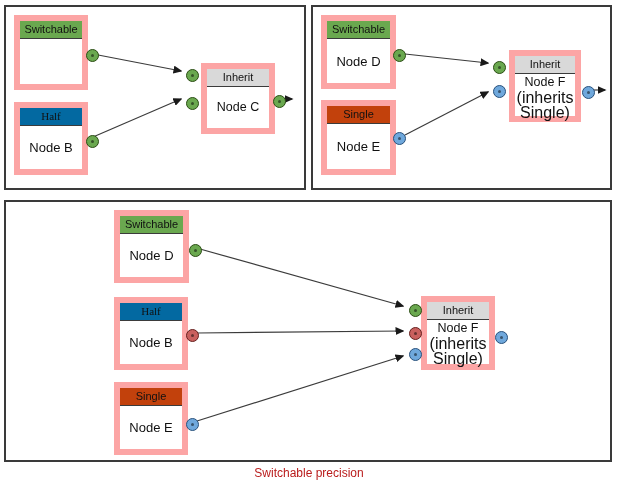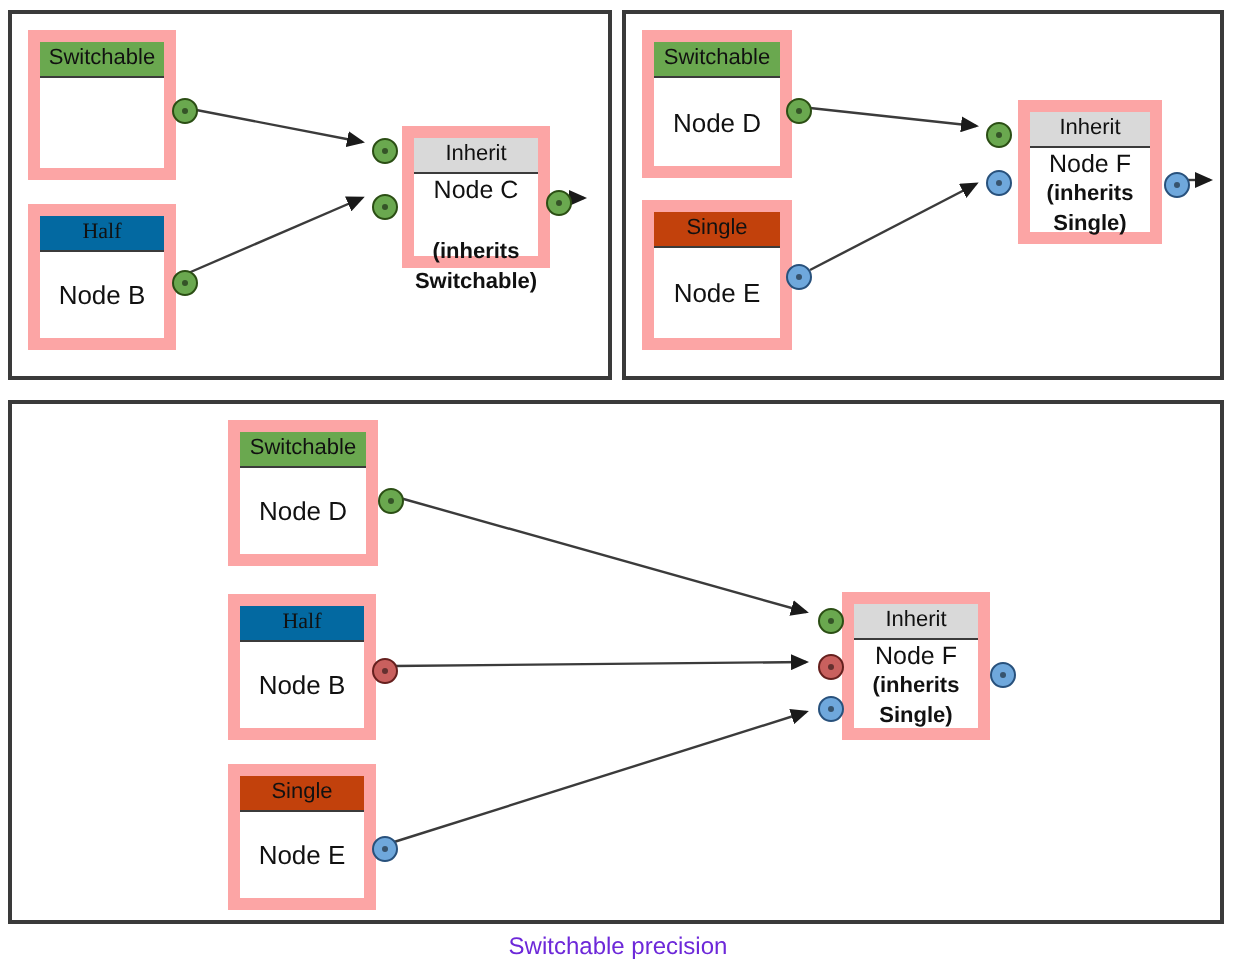--- a/index.html
+++ b/index.html
@@ -26,60 +26,59 @@
   }
   .hdr-switchable{background:#6AA84F;}
   .hdr-half{background:#0369a1;font-family:Liberation Serif, serif;}
   .hdr-single{background:#c2410c;}
   .hdr-inherit{background:#D9D9D9;}
   .node-body{
     flex:1 1 auto;display:flex;flex-direction:column;align-items:center;
     justify-content:center;font-size:13px;text-align:center;line-height:15px;
     padding:1px;
   }
-  .node-body .sub{font-size:11px;font-weight:bold;}
+  .node-body .sub{font-size:16px;}
 
   .port{
     position:absolute;width:13px;height:13px;border-radius:50%;
     box-sizing:border-box;z-index:3;
   }
   .port::after{
     content:"";position:absolute;left:4px;top:4px;width:3px;height:3px;
     border-radius:50%;background:rgba(0,0,0,0.5);
   }
   .port-green{background:#6AA84F;border:1.5px solid #2B4E14;}
   .port-red{background:#C9605E;border:1.5px solid #66201E;}
   .port-blue{background:#6FA8DC;border:1.5px solid #28517C;}
 
   #edges{position:absolute;left:0;top:0;width:618px;height:488px;z-index:2;pointer-events:none;}
   #edges line{stroke:#3b3b3b;stroke-width:1.2;}
 
   #caption{
     position:absolute;left:0;top:466px;width:618px;text-align:center;
-    font-size:12px;color:#6d28d9;
+    font-size:12px;color:#b91c1c;
   }
 </style>
 </head>
 <body>
 
 <div class="panel" id="panel-top-left">
   <div class="node" style="left:8px;top:8px;width:74px;height:75px;">
     <div class="node-header hdr-switchable">Switchable</div>
   </div>
   <div class="node" style="left:8px;top:95px;width:74px;height:73px;">
     <div class="node-header hdr-half">Half</div>
     <div class="node-body">
         <span>Node B</span>
       </div>
   </div>
   <div class="node" style="left:195px;top:56px;width:74px;height:71px;">
     <div class="node-header hdr-inherit">Inherit</div>
     <div class="node-body" style="font-size:12.5px;gap:16px;">
       <span>Node C</span>
-      <span class="sub">(inherits Switchable)</span>
     </div>
   </div>
   <div class="port port-green" style="left:80px;top:42px;"></div>
   <div class="port port-green" style="left:80px;top:128px;"></div>
   <div class="port port-green" style="left:180px;top:62px;"></div>
   <div class="port port-green" style="left:180px;top:90px;"></div>
   <div class="port port-green" style="left:267px;top:88px;"></div>
 </div>
 
 <div class="panel" id="panel-top-right">

